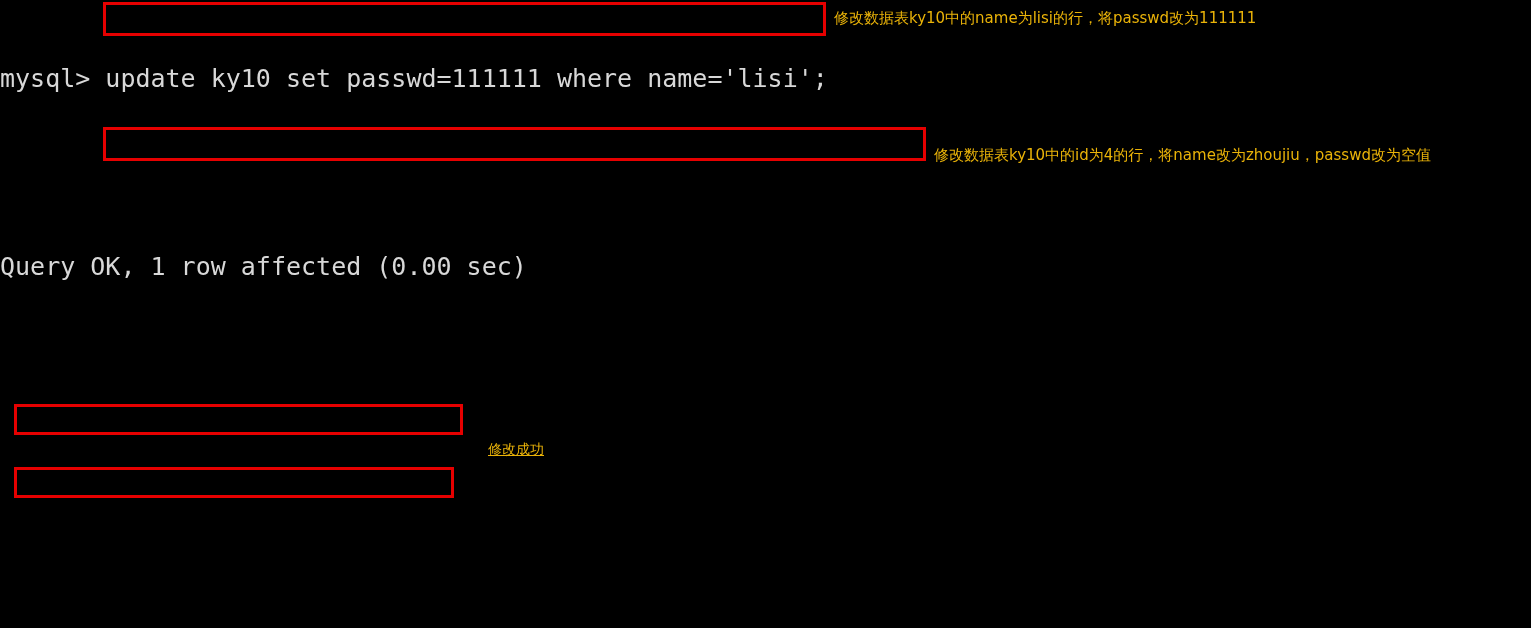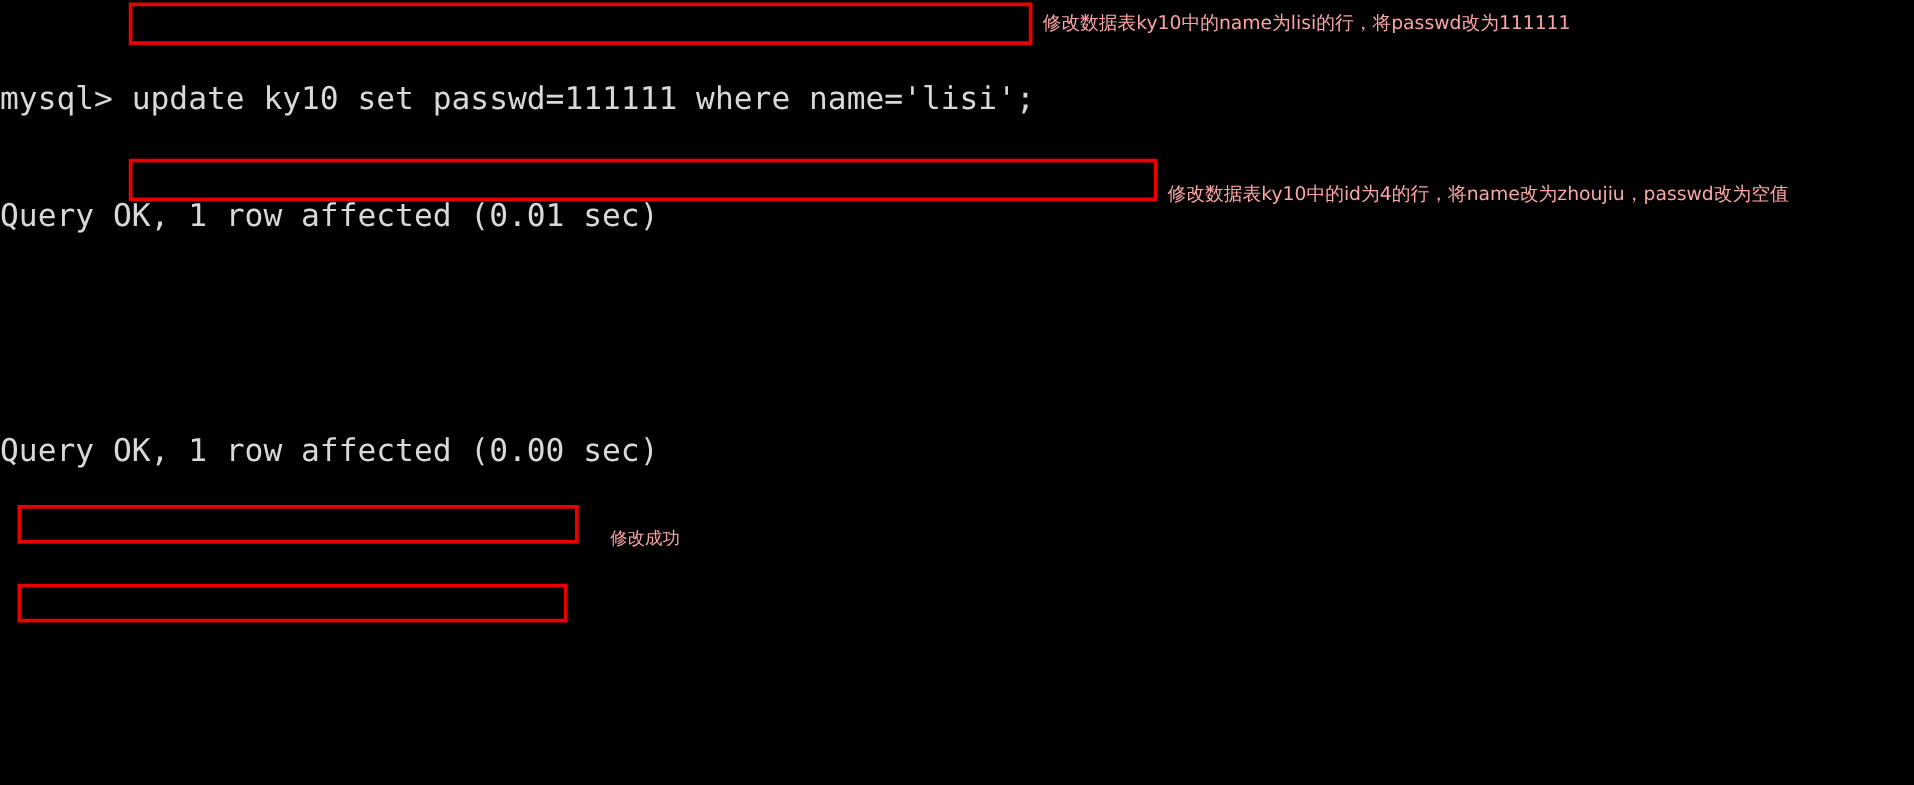--- a/index.html
+++ b/index.html
@@ -48,39 +48,38 @@
     position: absolute;
     border: 3px solid #e60000;
     box-sizing: border-box;
     pointer-events: none;
     background: transparent;
   }
 
   
   .note {
     position: absolute;
-    color: #fca5a5;
+    color: #eab308;
     font-family: "DejaVu Sans", "Liberation Sans", sans-serif;
     font-size: 15px;
     line-height: 18px;
     white-space: pre;
     font-weight: 400;
   }
   .note-small {
     font-size: 14px;
   }
 </style>
 </head>
 <body>
 
 <div id="terminal">
 
   <div class="term-lines">
     <span class="tline">mysql&gt; update ky10 set passwd=111111 where name='lisi';</span>
-    <span class="tline">Query OK, 1 row affected (0.01 sec)</span>
     <span class="tline"></span>
     <span class="tline">Query OK, 1 row affected (0.00 sec)</span>
     
     
     
     
     
     
     
     
@@ -97,15 +96,15 @@
   <div class="hl-box" style="left:103px; top:127px; width:823px; height:34px;"></div>
 
   <div class="hl-box" style="left:14px; top:404px; width:449px; height:31px;"></div>
 
   <div class="hl-box" style="left:14px; top:467px; width:440px; height:31px;"></div>
 
   <div class="note" style="left:834px; top:9px;">修改数据表ky10中的name为lisi的行，将passwd改为111111</div>
 
   <div class="note" style="left:934px; top:134px;margin-top:12px;">修改数据表ky10中的id为4的行，将name改为zhoujiu，passwd改为空值</div>
 
-  <div class="note note-small" style="left:488px; top:422px;">修改成功</div>
+  <div class="note note-small" style="left:488px; top:440px;text-decoration:underline;">修改成功</div>
 
 </div>
 
 </body></html>

